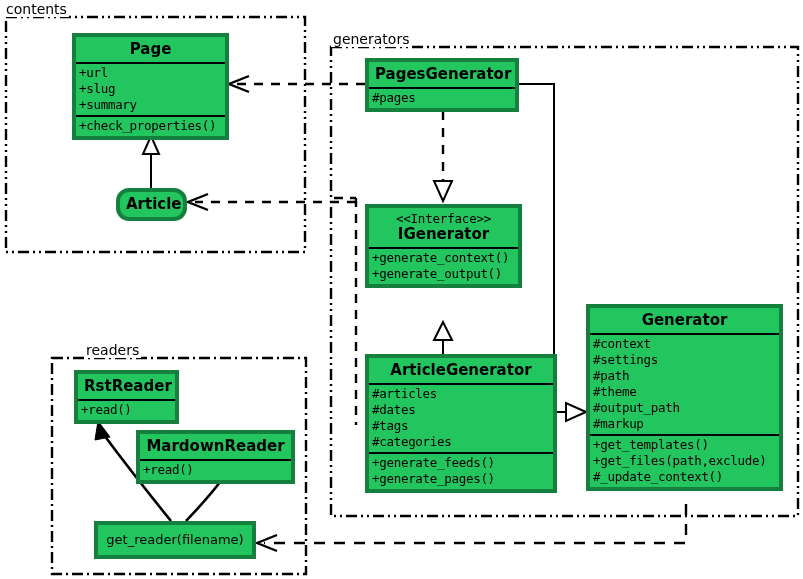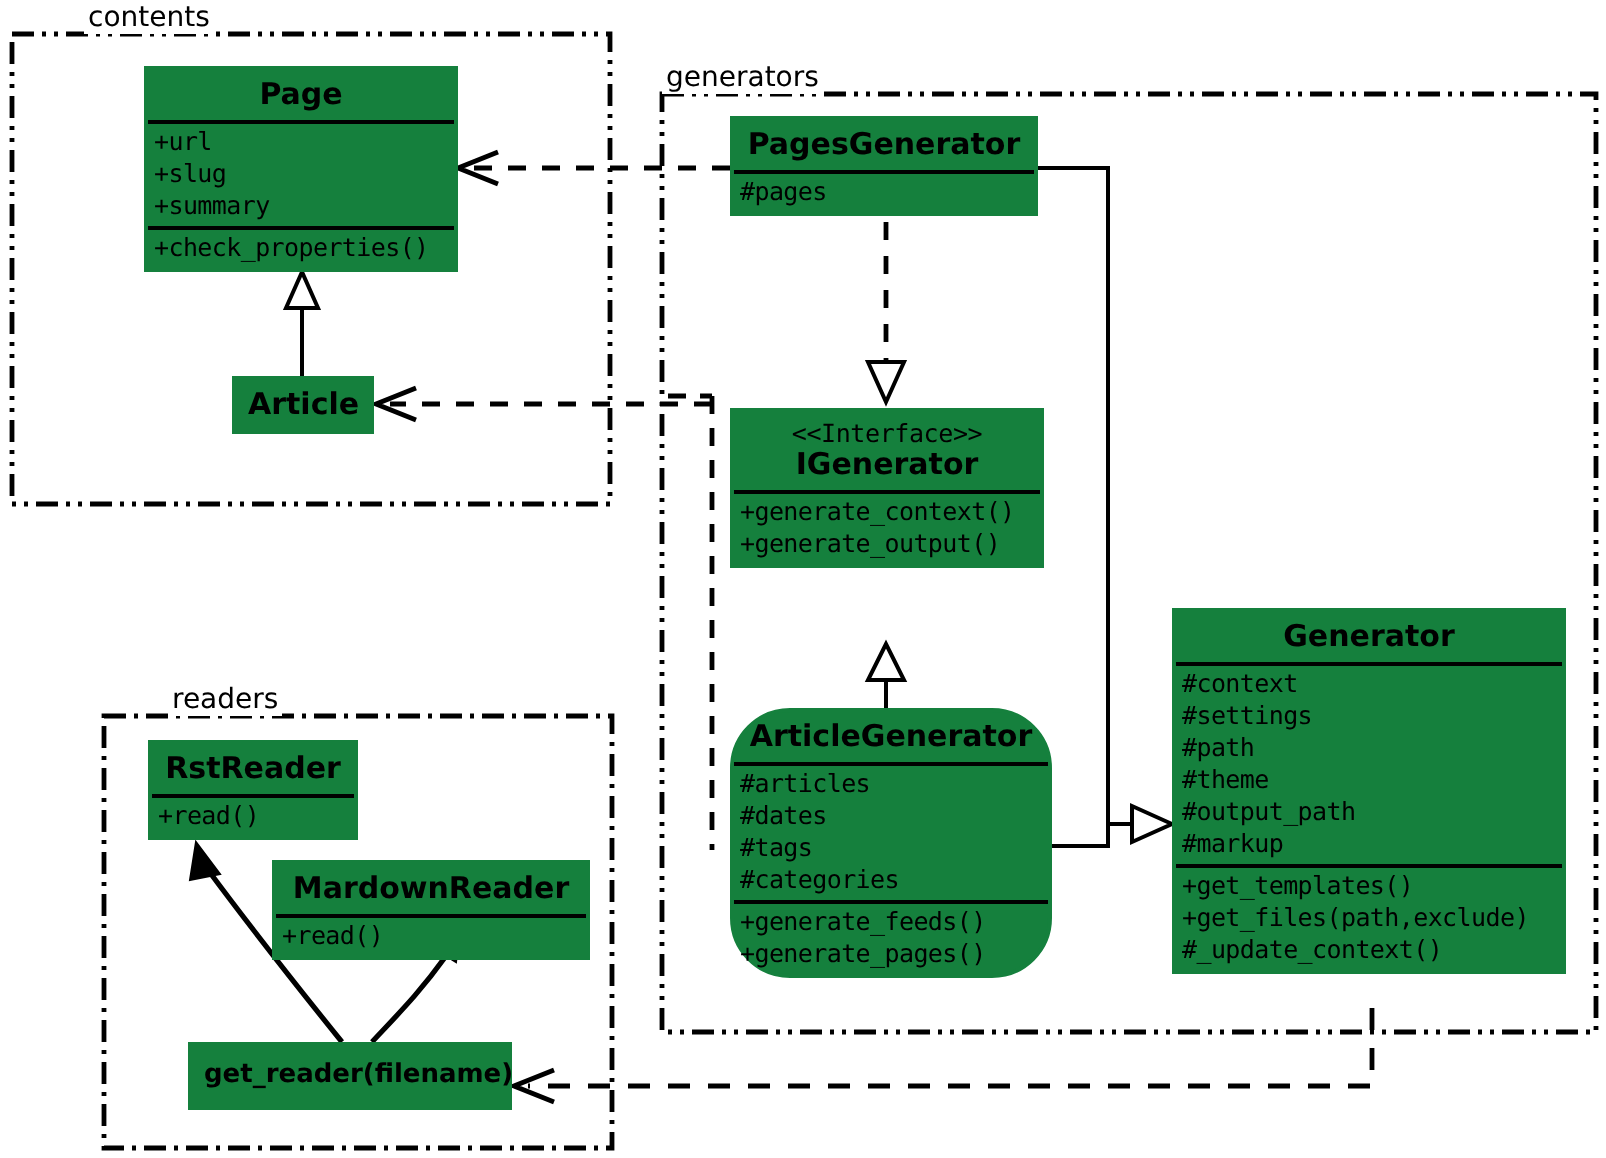--- a/index.html
+++ b/index.html
@@ -33,22 +33,22 @@
     background: #ffffff;
     padding: 0 2px;
     white-space: nowrap;
     z-index: 5;
   }
 
   
   .uml {
     position: absolute;
     box-sizing: border-box;
-    border: 2px solid #15803d;
-    background: #15803d;
+    border: 4px solid #15803d;
+    background: #22c55e;
     z-index: 4;
   }
   .uml .title {
     text-align: center;
     font-weight: bold;
     font-size: 15px;
     font-family: "DejaVu Sans", sans-serif;
     padding: 4px 6px 5px 6px;
     line-height: 1.08;
     white-space: nowrap;
@@ -68,21 +68,21 @@
   }
   .uml .member {
     font-family: "DejaVu Sans Mono", monospace;
     font-size: 12.5px;
     line-height: 16px;
     padding-left: 3px;
     white-space: nowrap;
     letter-spacing: -0.3px;
   }
   .uml.plain .title {
-    font-weight: bold;
+    font-weight: normal;
     font-family: "DejaVu Sans", sans-serif;
     font-size: 13px;
     padding: 8px 6px;
   }
 </style>
 </head>
 <body>
 
 <div id="canvas">
 
@@ -120,37 +120,37 @@
     <path d="M 686 504 L 686 543 L 264 543" fill="none" stroke="#000" stroke-width="2.4" stroke-dasharray="11 9"></path>
     <path d="M 277 535 L 257 543 L 277 551" fill="none" stroke="#000" stroke-width="2.4"></path>
 
     <path d="M 171 521 C 150 495 130 470 104 435" fill="none" stroke="#000" stroke-width="2.6"></path>
     <polygon points="98,421 110,437 95,440" fill="#000" stroke="#000" stroke-width="1"></polygon>
 
     <path d="M 186 521 C 201 505 210 496 223 478" fill="none" stroke="#000" stroke-width="2.6"></path>
     <polygon points="230,464 228,481 215,473" fill="#000" stroke="#000" stroke-width="1"></polygon>
   </svg>
 
-  <div class="pkg-label" style="left:4px; top:1px;margin-left:38px;">contents</div>
+  <div class="pkg-label" style="left:4px; top:1px;">contents</div>
   <div class="pkg-label" style="left:331px; top:31px;">generators</div>
   <div class="pkg-label" style="left:52px; top:342px;margin-left:32px;">readers</div>
 
   <div class="uml" style="left:72px; top:33px; width:157px;">
     <div class="title">Page</div>
     <div class="compartment sep">
       <div class="member">+url</div>
       <div class="member">+slug</div>
       <div class="member">+summary</div>
     </div>
     <div class="compartment sep">
       <div class="member">+check_properties()</div>
     </div>
   </div>
 
-  <div class="uml" style="left:116px; top:188px; width:71px;">
+  <div class="uml" style="left:116px; top:188px; width:71px;border-radius:13px;">
     <div class="title">Article</div>
   </div>
 
   <div class="uml" style="left:365px; top:58px; width:154px;">
     <div class="title">PagesGenerator</div>
     <div class="compartment sep">
       <div class="member">#pages</div>
     </div>
   </div>
 
@@ -158,21 +158,21 @@
     <div class="title">
       <span class="stereo">&lt;&lt;Interface&gt;&gt;</span>
       <span>IGenerator</span>
     </div>
     <div class="compartment sep">
       <div class="member">+generate_context()</div>
       <div class="member">+generate_output()</div>
     </div>
   </div>
 
-  <div class="uml" style="left:365px; top:354px; width:161px;border-radius:30px;">
+  <div class="uml" style="left:365px; top:354px; width:192px;">
     <div class="title">ArticleGenerator</div>
     <div class="compartment sep">
       <div class="member">#articles</div>
       <div class="member">#dates</div>
       <div class="member">#tags</div>
       <div class="member">#categories</div>
     </div>
     <div class="compartment sep">
       <div class="member">+generate_feeds()</div>
       <div class="member">+generate_pages()</div>

